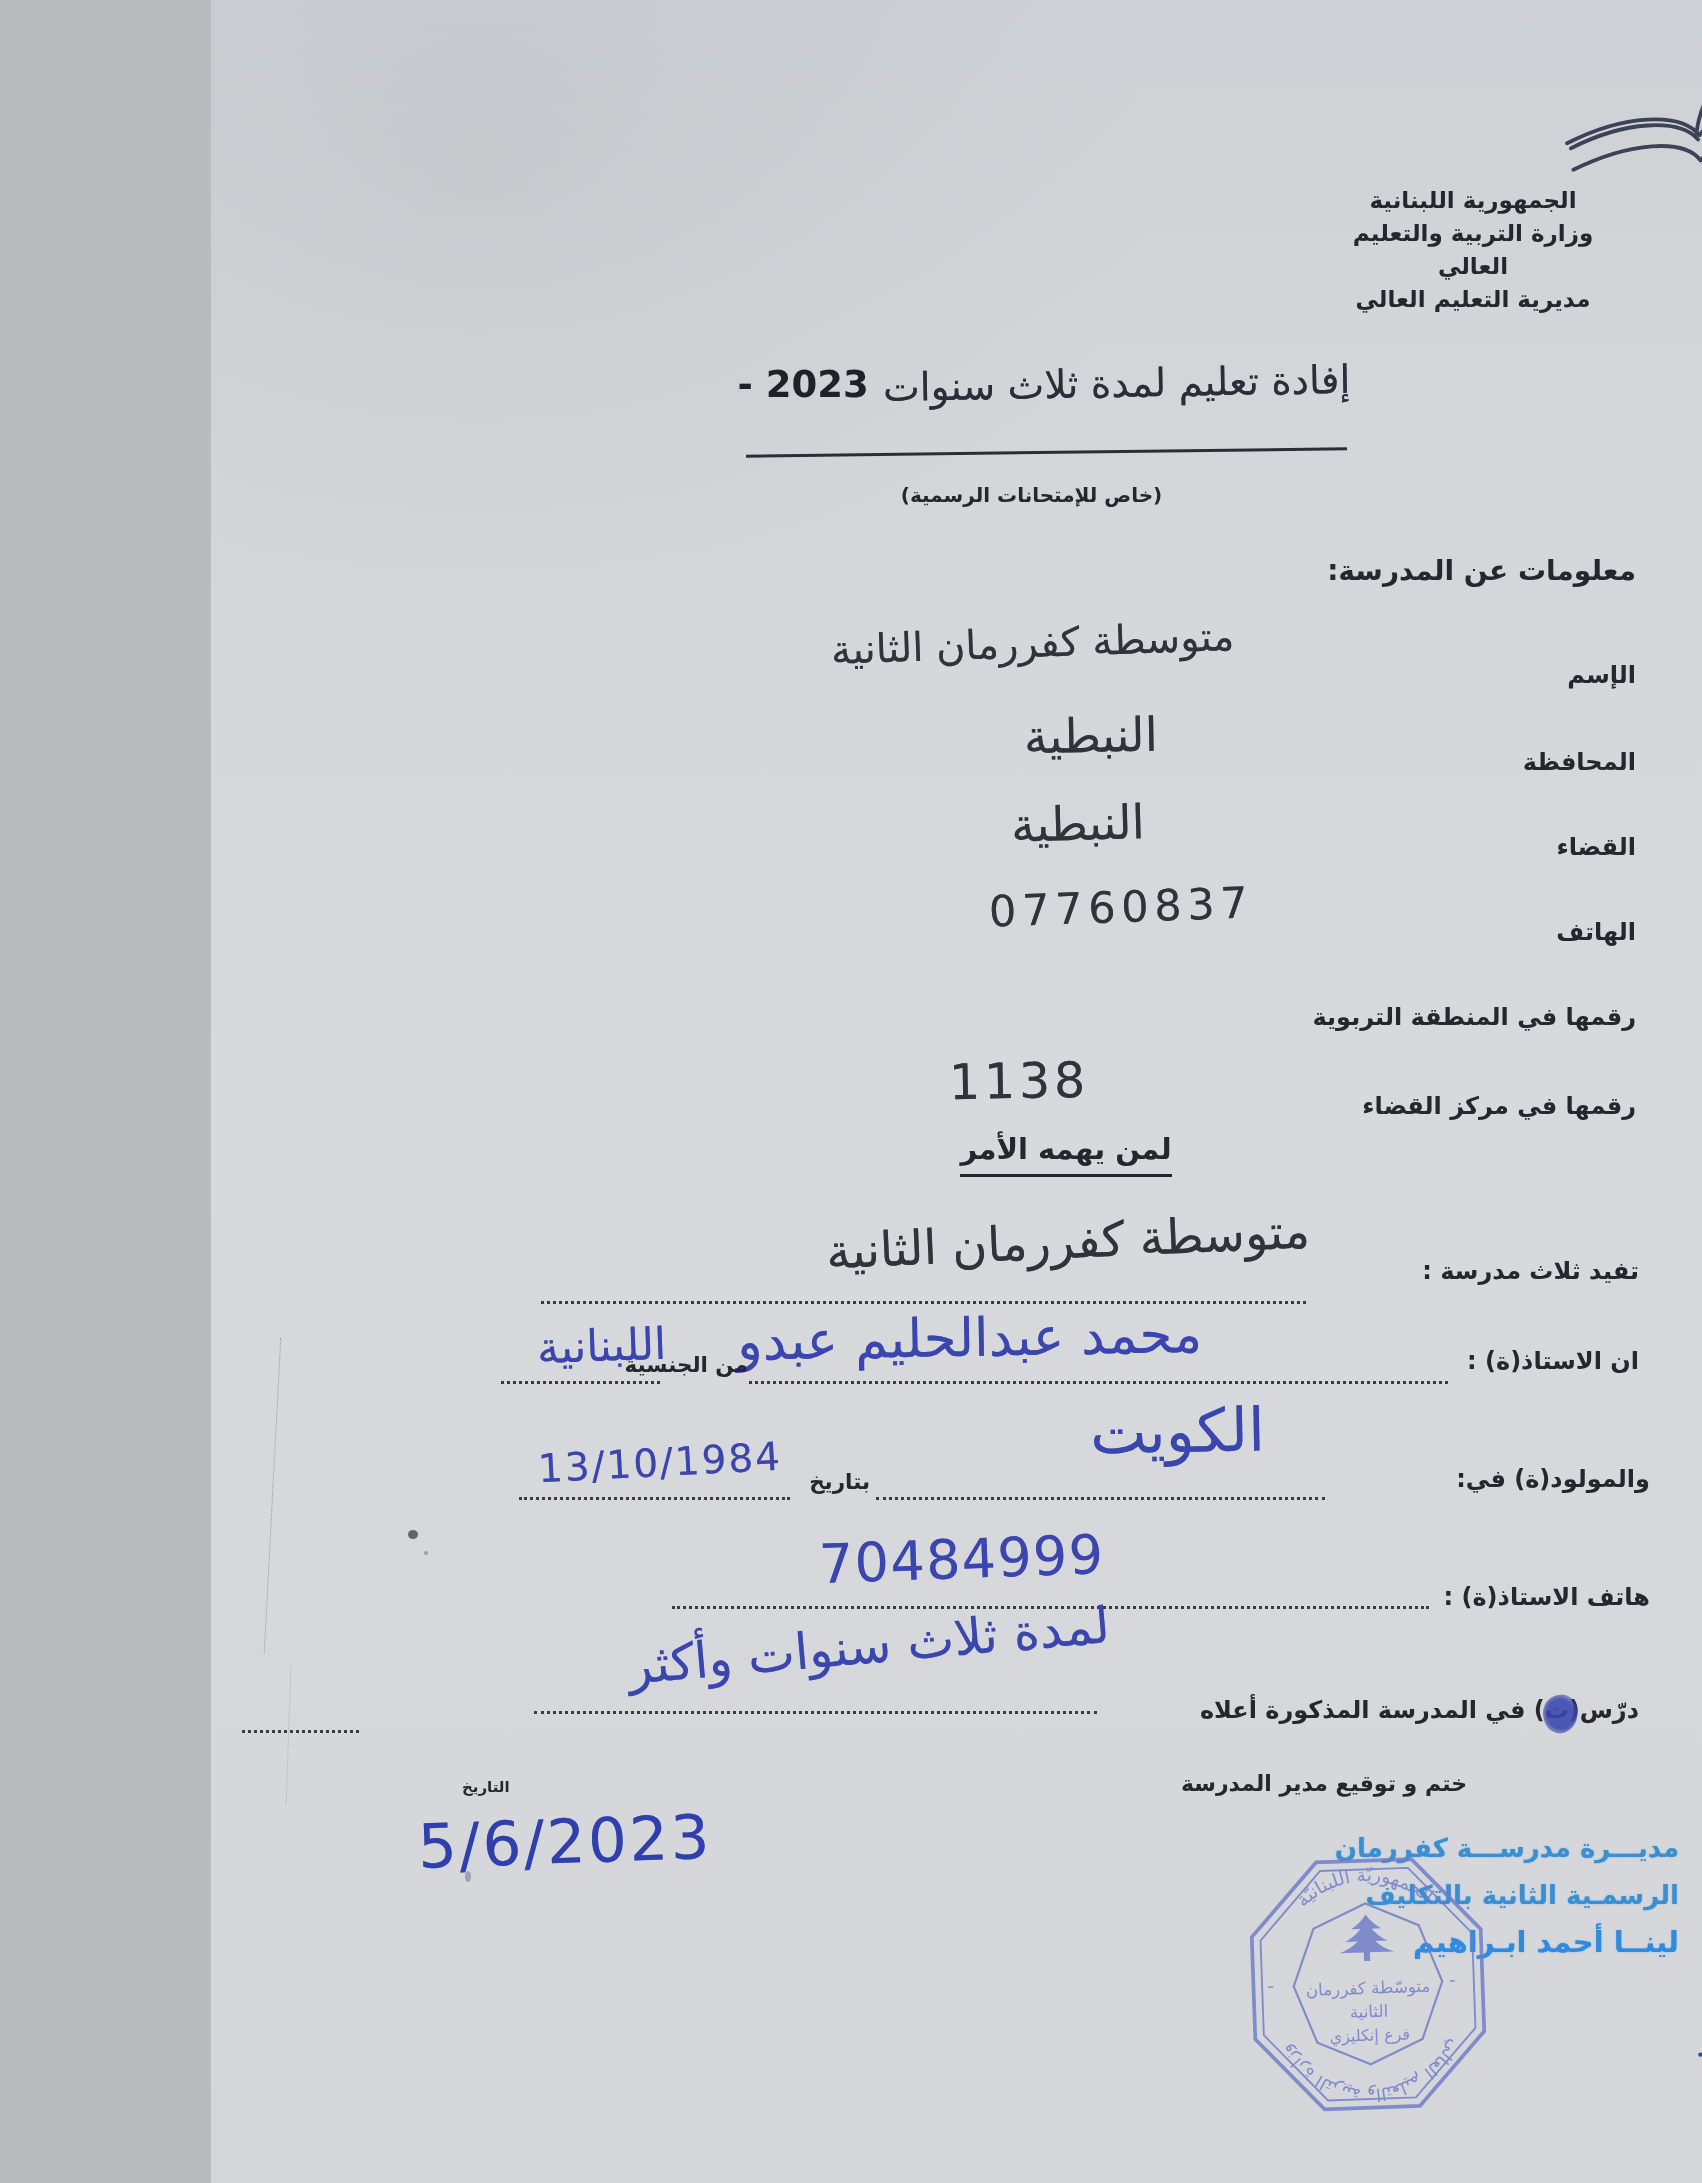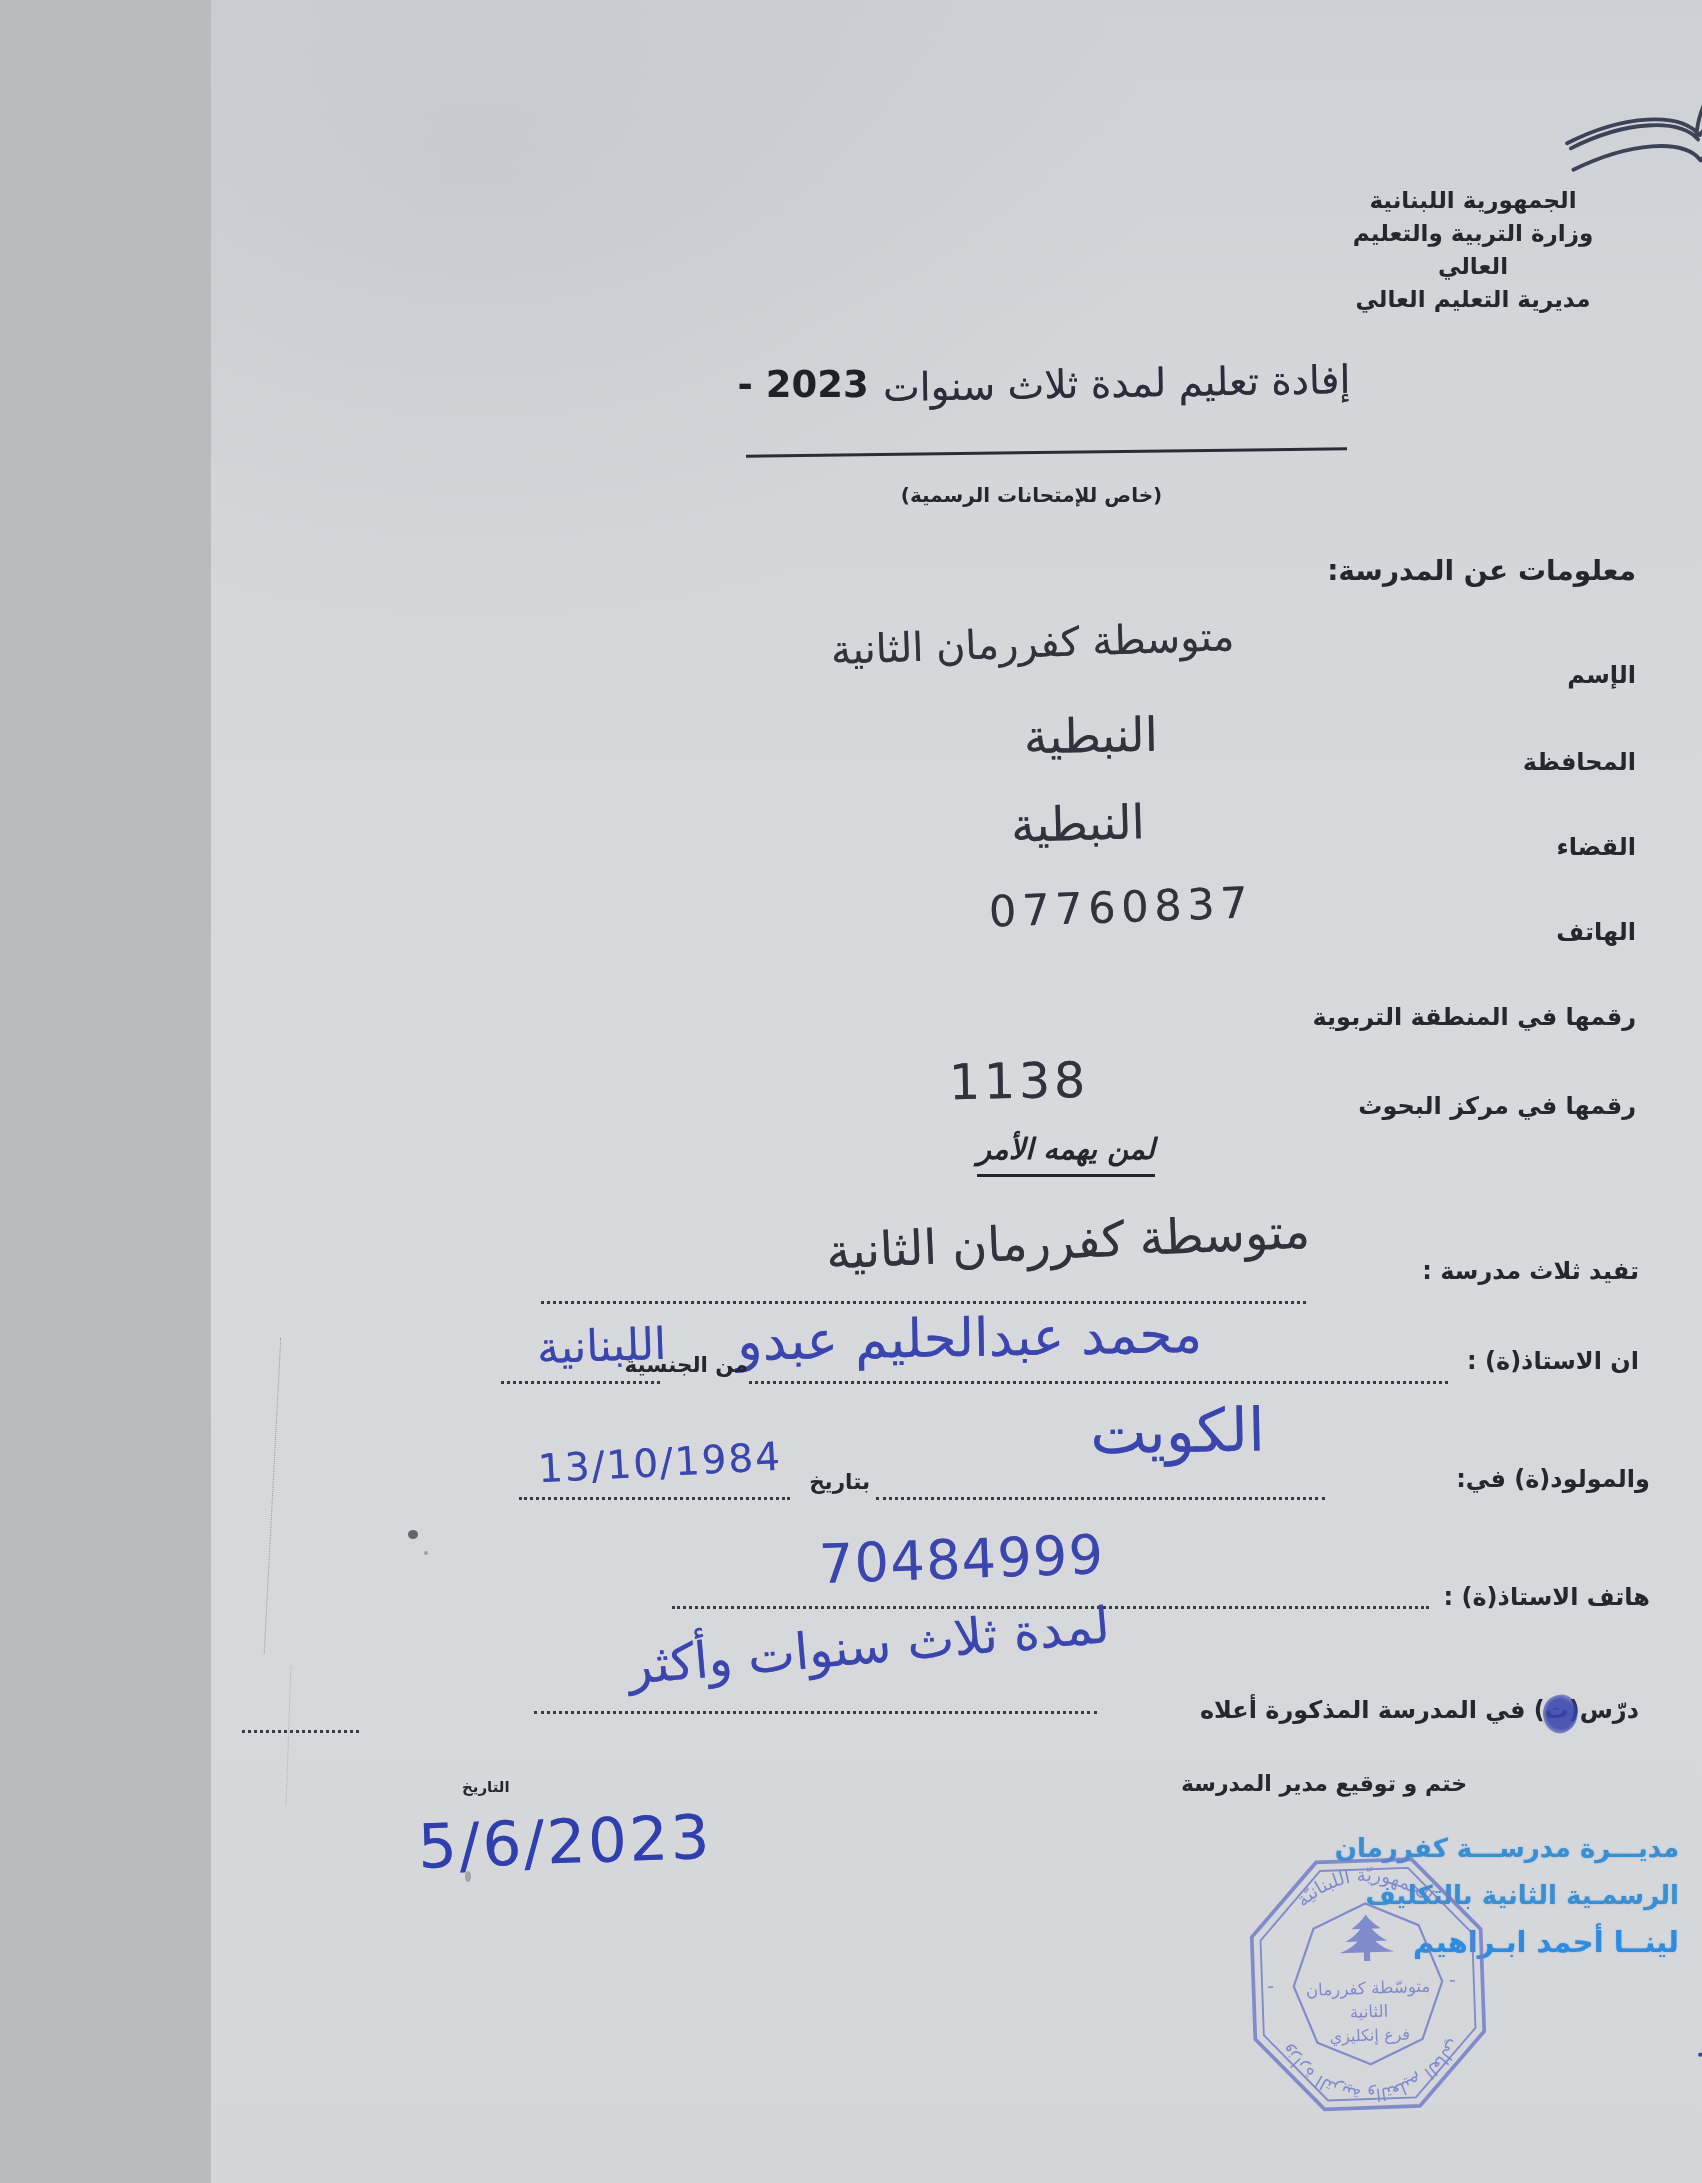--- a/index.html
+++ b/index.html
@@ -17,21 +17,21 @@
   .abs{position:absolute;}
   .lbl{position:absolute;font-weight:bold;font-size:24px;color:#26272e;white-space:nowrap;letter-spacing:0.3px;}
   .small-lbl{font-size:21.5px;}
   .hw{position:absolute;color:#30323c;white-space:nowrap;text-shadow:0 0 0.6px rgba(48,50,60,.6);}
   .hwb{position:absolute;color:#3a46ae;white-space:nowrap;text-shadow:0 0 0.6px rgba(58,70,174,.55);}
   .dots{position:absolute;height:0;border-bottom:3.2px dotted #393b43;}
   .center{text-align:center;}
   .title-hw{font-size:39px;color:#2b2d3a;text-shadow:0 0 0.6px rgba(43,45,58,.7);}
   .title-year{font-size:37px;font-weight:bold;color:#1f2128;}
   .rule{position:absolute;background:#2b2d36;height:2.5px;}
-  .underline-head{border-bottom:3.8px solid #23252e;padding-bottom:7.6px;font-style:italic;}
+  .underline-head{border-bottom:3.8px solid #23252e;padding-bottom:7.6px;}
   .stamp-line{font-weight:bold;color:#3a8fd2;font-size:26px;line-height:47px;white-space:nowrap;text-shadow:0 0 1.9px rgba(58,143,210,.45);}
   .stamp-line.name{font-size:29px;color:#2f8be0;}
   .scribble{position:absolute;width:35px;height:38px;background:radial-gradient(ellipse at 50% 50%, #3a46ae 55%, rgba(58,70,174,.55) 75%, rgba(58,70,174,0) 100%);border-radius:52% 44% 58% 46%;transform:rotate(-14deg);opacity:.88;}
   .speck{position:absolute;background:rgba(38,40,48,.65);border-radius:50%;}
   .trail{position:absolute;width:0;border-left:1.9px dotted rgba(40,42,52,.35);}
 </style>
 </head>
 <body>
 
 <div class="page">
@@ -72,21 +72,21 @@
   <div class="hw" style="right:544px;top:708px;font-size:47px;transform:rotate(-1deg);">النبطية</div>
 
   <div class="lbl" style="right:66px;top:833px;">القضاء</div>
   <div class="hw" style="right:557px;top:796px;font-size:47px;transform:rotate(-1.5deg);">النبطية</div>
 
   <div class="lbl" style="right:66px;top:918px;">الهاتف</div>
   <div class="hw" dir="ltr" style="right:449px;top:882px;font-size:43px;letter-spacing:5.7px;transform:rotate(-2deg);">07760837</div>
 
   <div class="lbl" style="right:66px;top:1003px;">رقمها في المنطقة التربوية</div>
 
-  <div class="lbl" style="right:66px;top:1092px;">رقمها في مركز البحوث</div>
+  <div class="lbl" style="right:66px;top:1092px;">رقمها في مركز القضاء</div>
   <div class="hw" dir="ltr" style="right:613px;top:1053px;font-size:49px;letter-spacing:3.8px;transform:rotate(-1deg);">1138</div>
 
   <div class="abs center" style="left:697px;top:1132px;width:316px;font-size:29px;font-weight:bold;">
     <span class="underline-head">لمن يهمه الأمر</span>
   </div>
 
   <div class="lbl" style="right:63px;top:1257px;">تفيد ثلاث مدرسة :</div>
   <div class="dots" style="right:396px;top:1301px;width:765px;"></div>
   <div class="hw" style="right:392px;top:1213px;font-size:48px;transform:rotate(-2.5deg);">متوسطة كفررمان الثانية</div>
 

